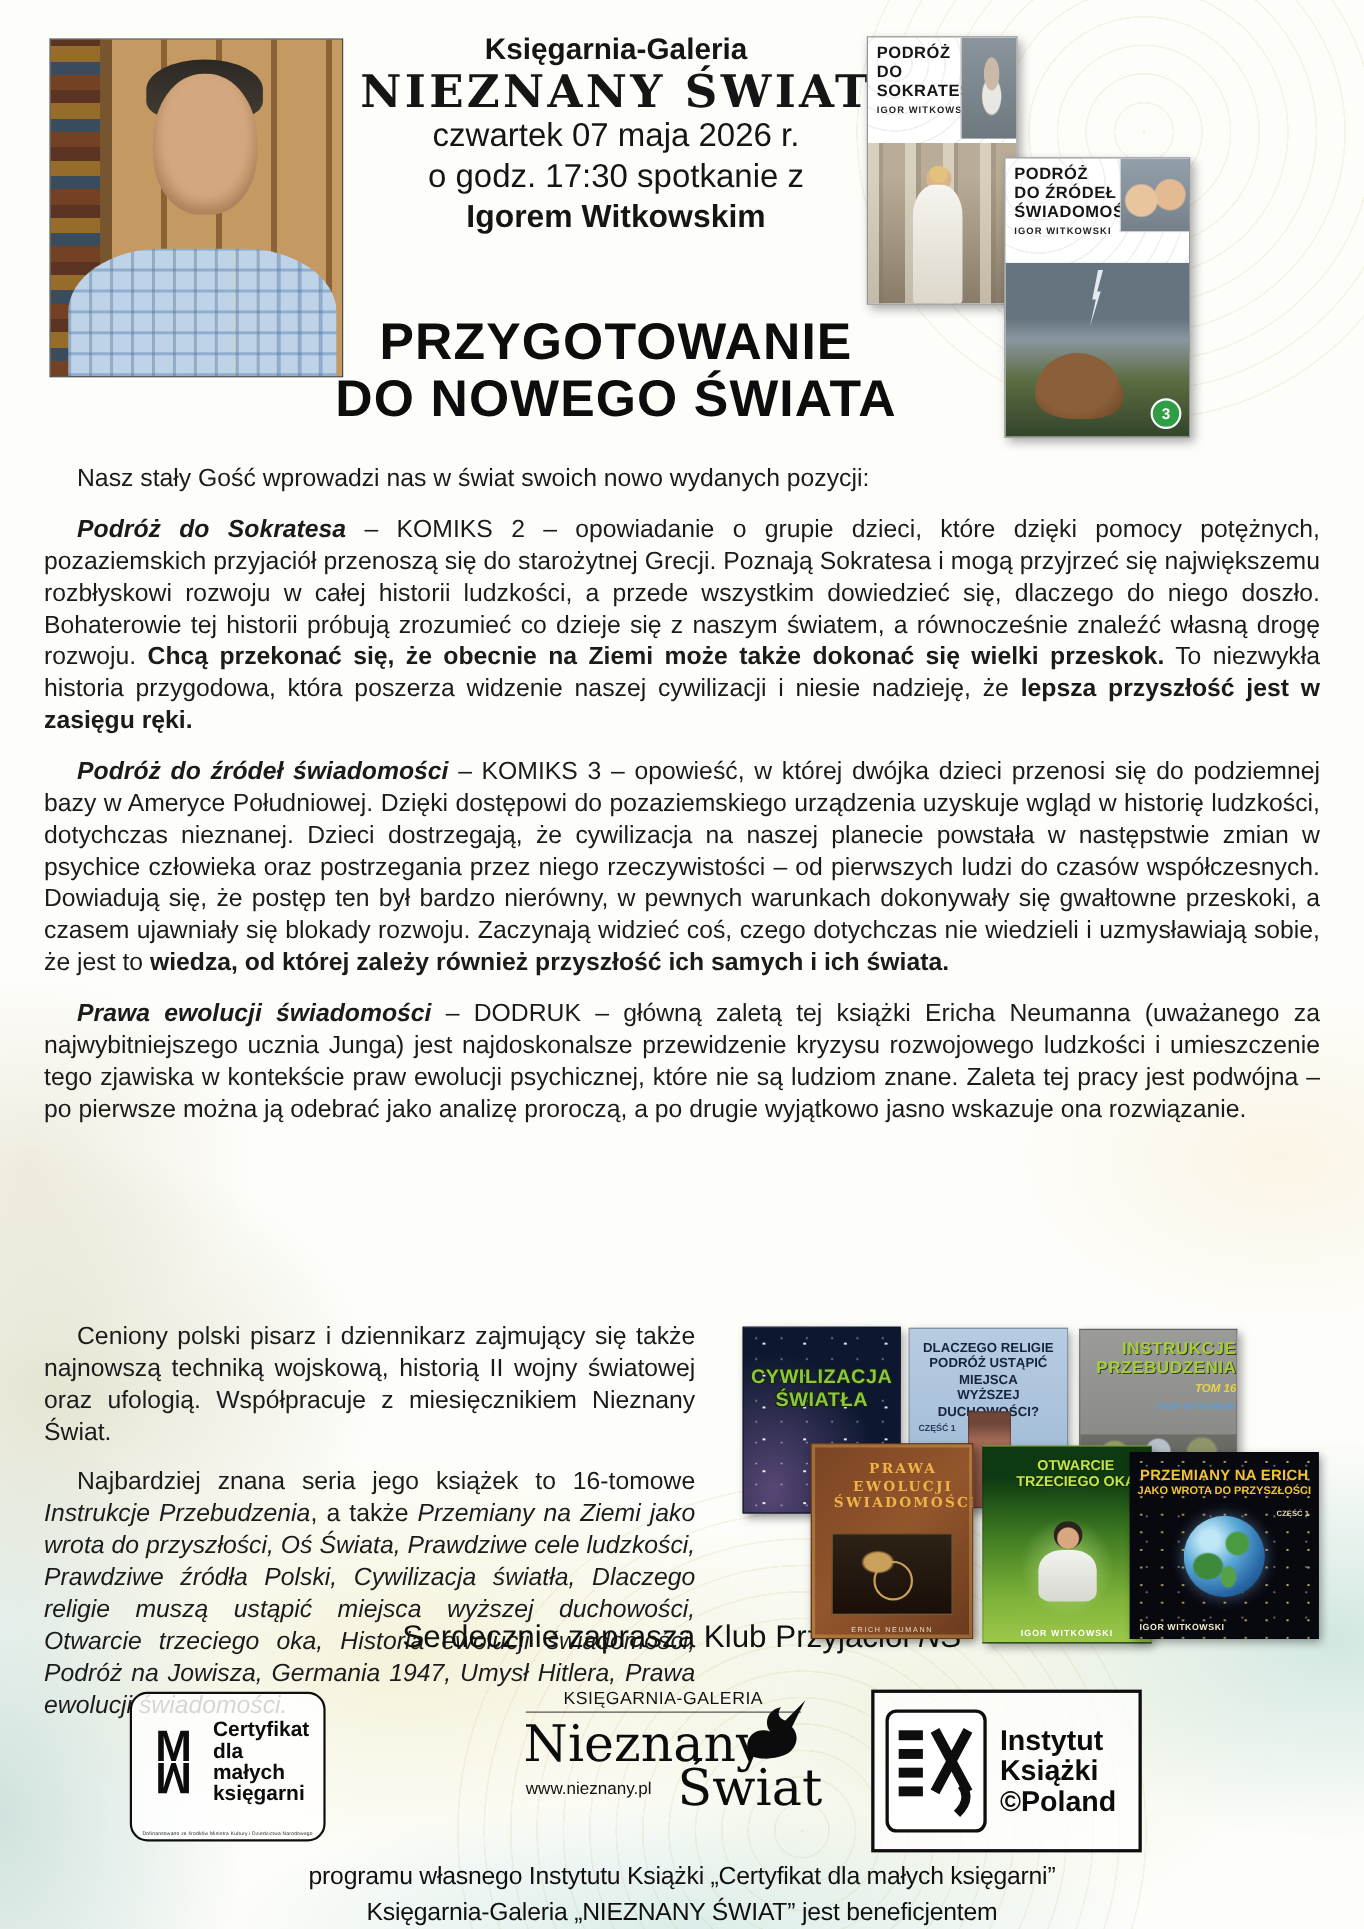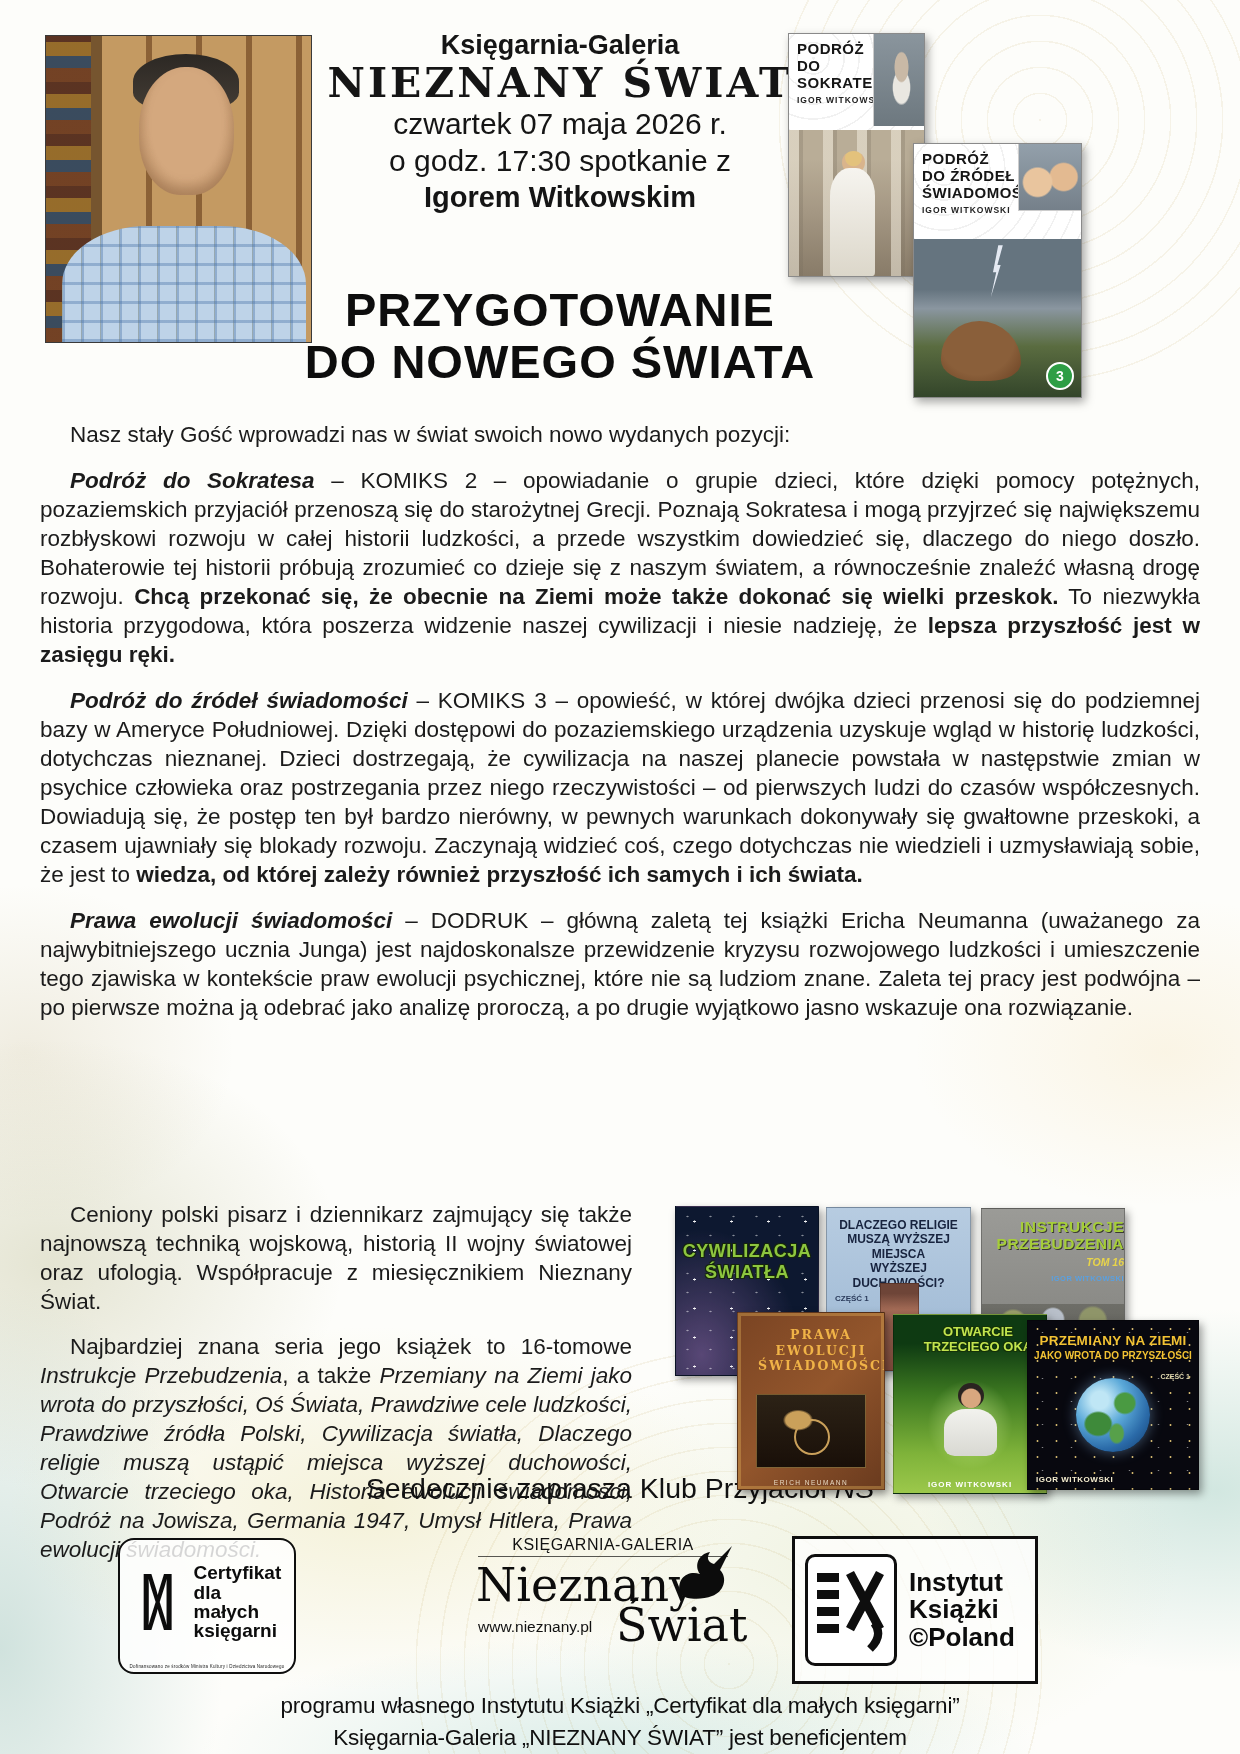--- a/index.html
+++ b/index.html
@@ -258,21 +258,21 @@
     <div class="grid">
       <div class="gcov c1">
         <div class="tt">
           <div>CYWILIZACJA</div>
           <div>ŚWIATŁA</div>
         </div>
       </div>
       <div class="gcov c2">
         <div class="tt">
           <div>DLACZEGO RELIGIE</div>
-          <div>MUSZĄ WYŻSZEJ MIEJSCA</div>
+          <div>PODRÓŻ USTĄPIĆ MIEJSCA</div>
           <div>WYŻSZEJ DUCHOWOŚCI?</div>
         </div>
         <div class="part">CZĘŚĆ 1</div>
         <div class="tower"></div>
       </div>
       <div class="gcov c3">
         <div class="tt">
           <div>INSTRUKCJE</div>
           <div>PRZEBUDZENIA</div>
         </div>
@@ -295,21 +295,21 @@
         <div class="tt">
           <div>OTWARCIE</div>
           <div>TRZECIEGO OKA</div>
         </div>
         <div class="glow"></div>
         <div class="whead"></div>
         <div class="wtop"></div>
         <div class="au">IGOR WITKOWSKI</div>
       </div>
       <div class="gcov c6">
-        <div class="tt">PRZEMIANY NA ZIEMI</div>
+        <div class="tt">PRZEMIANY NA ERICH</div>
         <div class="tt2">JAKO WROTA DO PRZYSZŁOŚCI</div>
         <div class="part">CZĘŚĆ 1</div>
         <div class="earth"></div>
         <div class="au">IGOR WITKOWSKI</div>
       </div>
     </div>
   </div>
 
   <div class="closing"><span>Serdecznie zaprasza Klub Przyjaciół </span><span class="i">NŚ</span></div>
 

